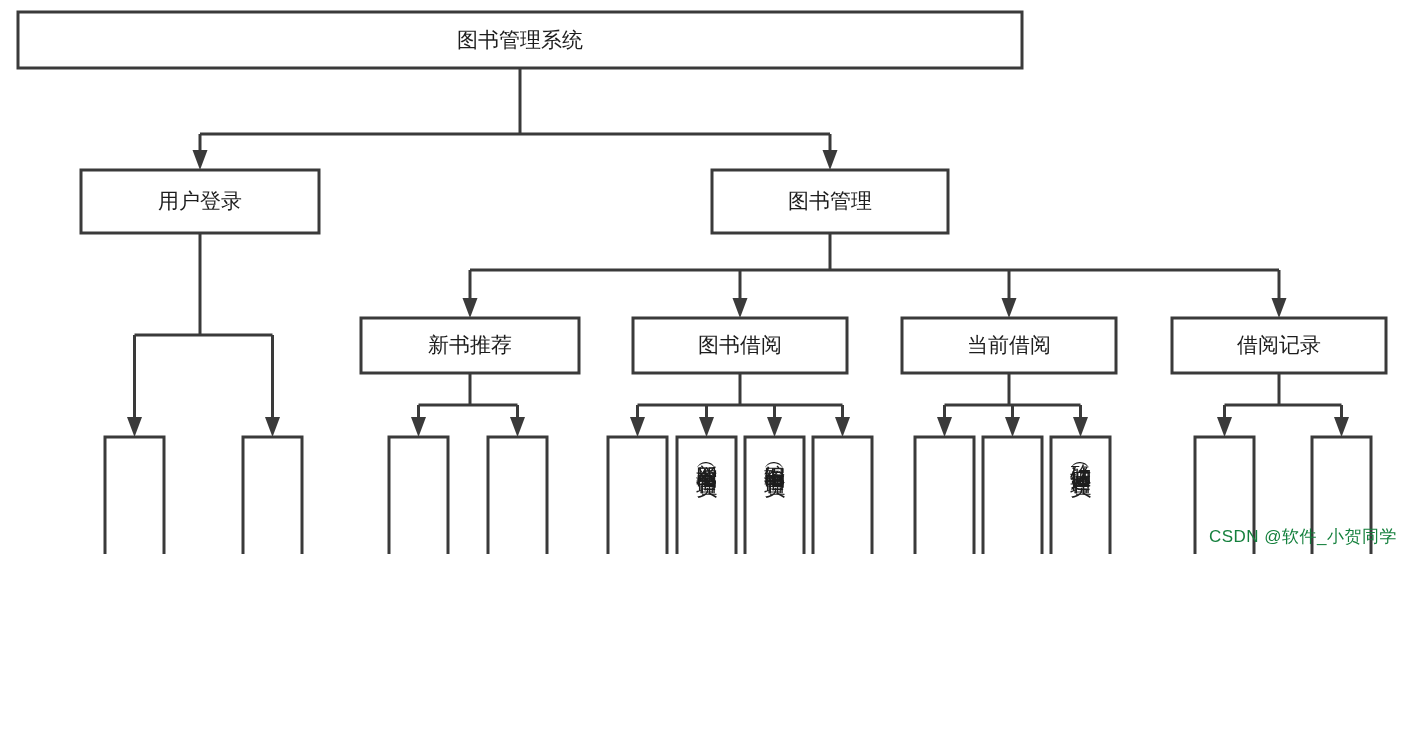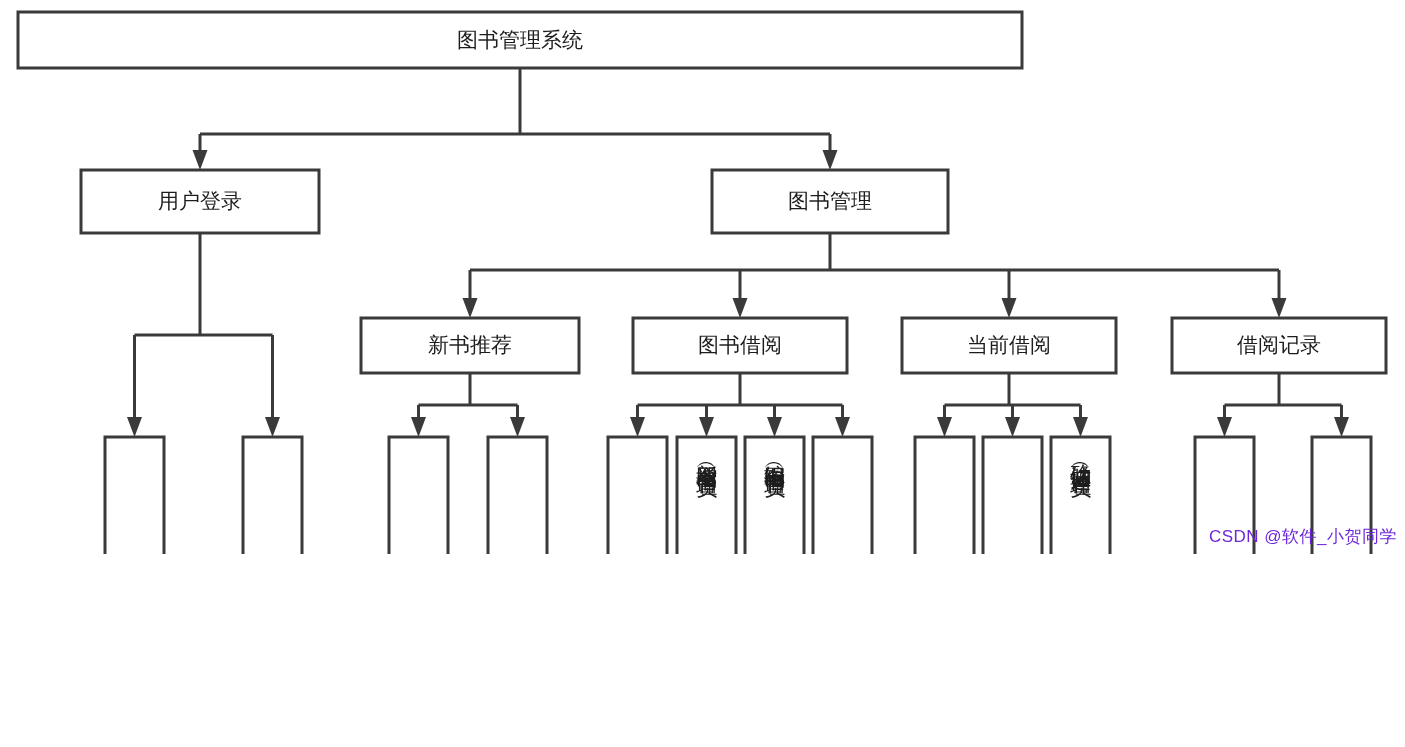--- a/index.html
+++ b/index.html
@@ -62,21 +62,21 @@
     color: #1d1d1d;
     letter-spacing: 2px;
     white-space: nowrap;
   }
   .watermark {
     position: absolute;
     right: 8px;
     bottom: 6px;
     font-family: "Liberation Sans", "DejaVu Sans", sans-serif;
     font-size: 17px;
-    color: #6d28d9;
+    color: #15803d;
     letter-spacing: 0.5px;
     white-space: nowrap;
     pointer-events: none;
   }
 </style>
 </head>
 <body>
 
 <div id="stage">
   <svg id="diagram" viewBox="0 0 1405 747">

